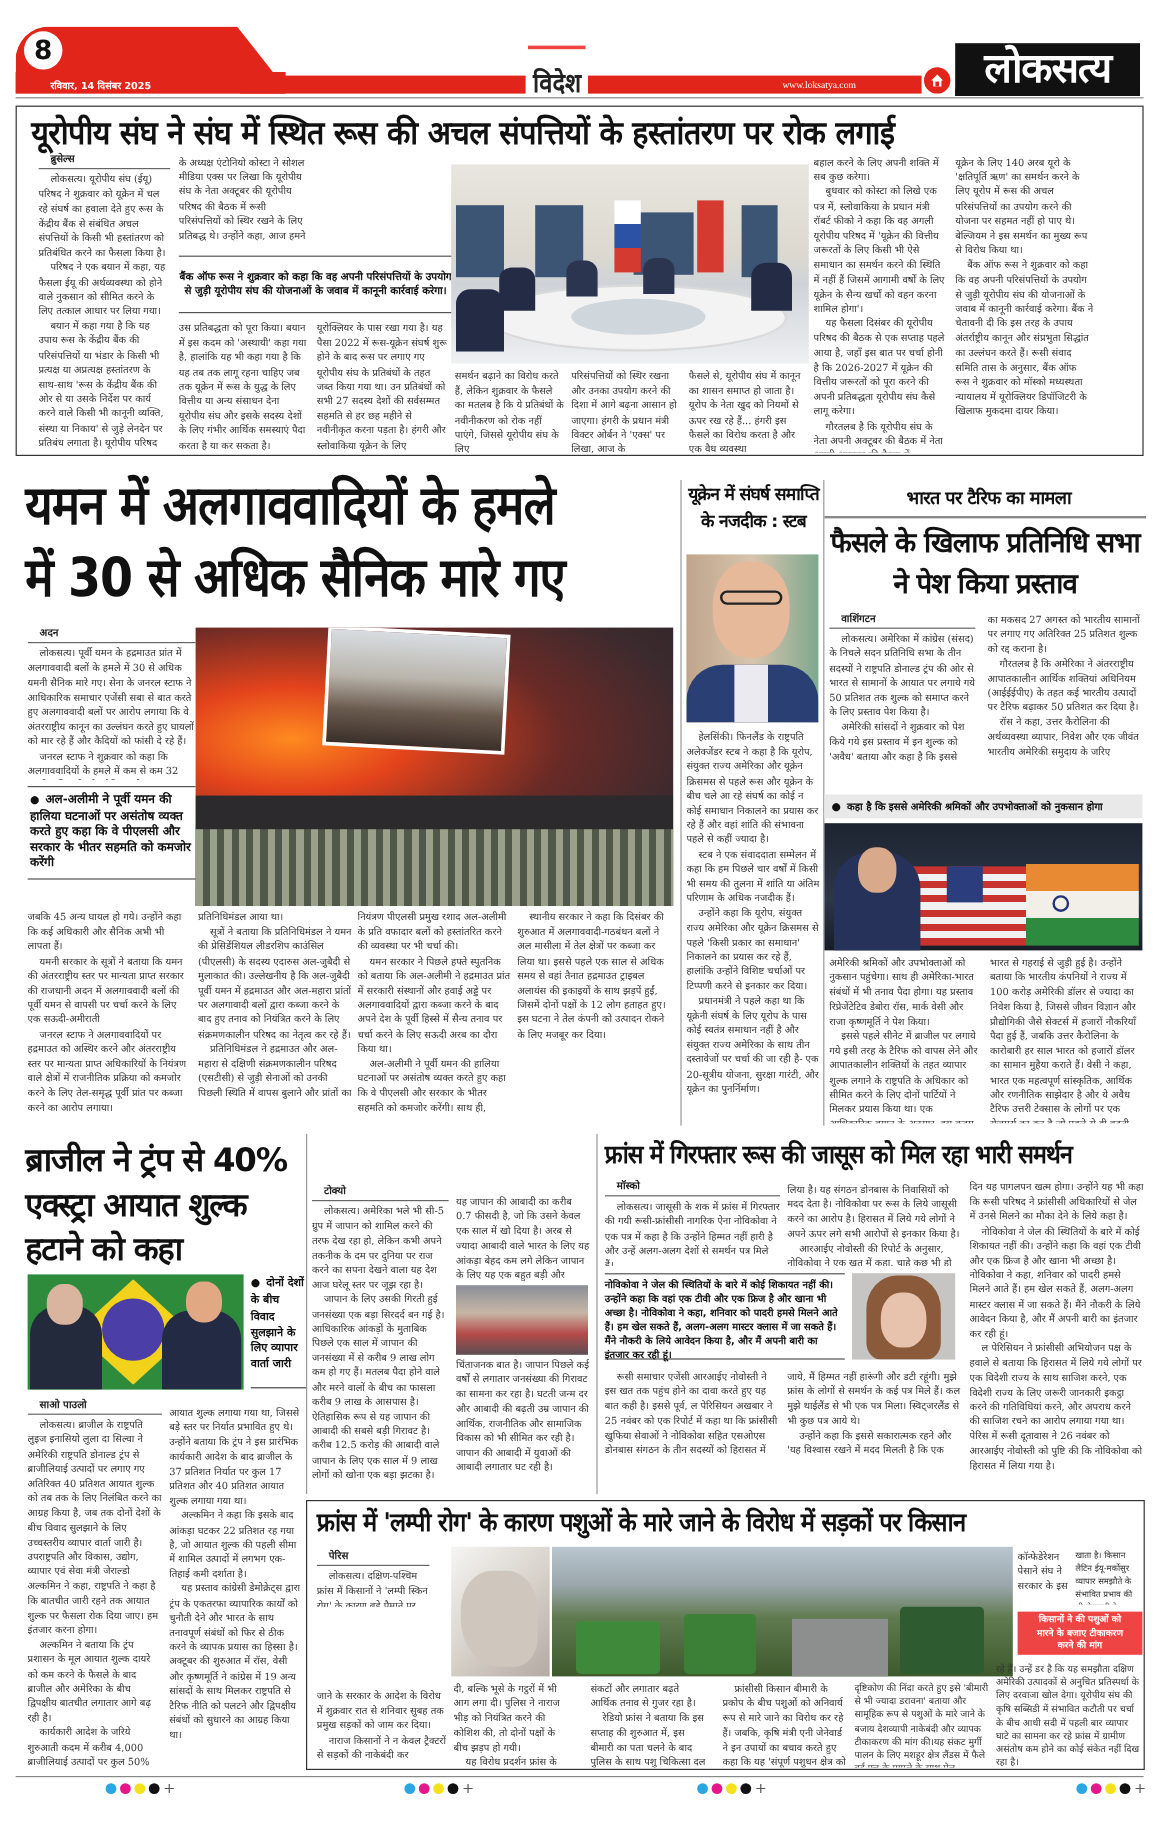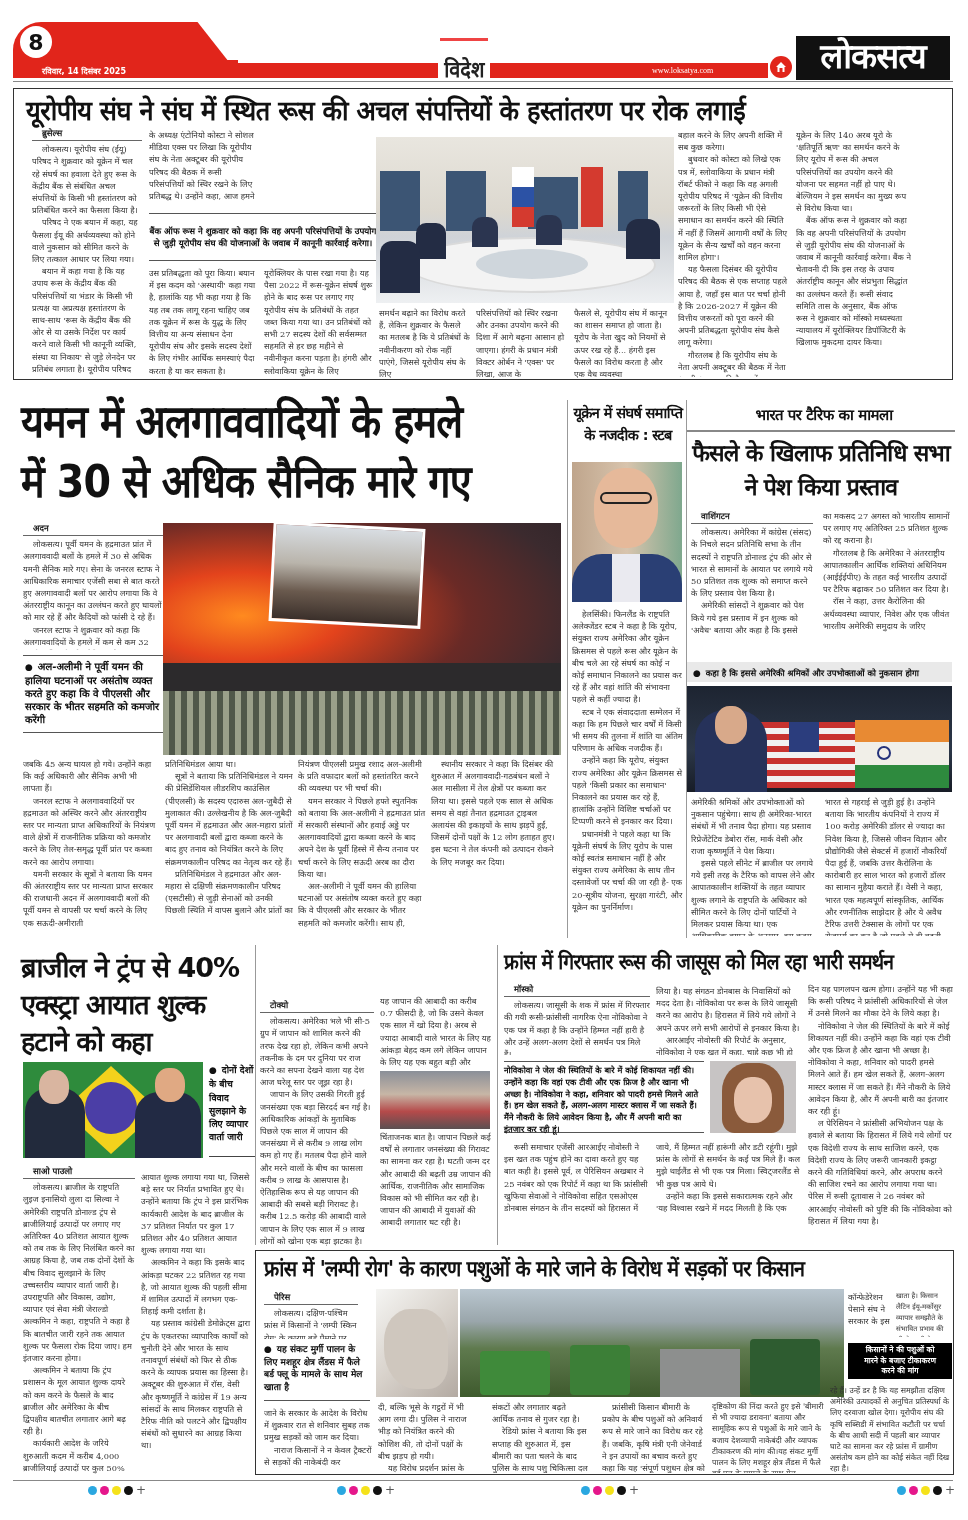--- a/index.html
+++ b/index.html
@@ -124,22 +124,22 @@
   </div>
 
   <div class="abs img" style="left:150px;top:138px;width:398px;height:232px;background:radial-gradient(ellipse at 20% 40%,#ff8a1f 0%,#e3431c 22%,#6a2a26 50%,#3b2a2e 75%,#2a2226 100%)">
     <div class="abs" style="left:0;top:165px;width:398px;height:67px;background:repeating-linear-gradient(90deg,#9aa08a 0 6px,#50584a 6px 12px)"></div>
     <div class="abs" style="left:0;top:140px;width:398px;height:28px;background:#2c2a2c"></div>
     <div class="abs" style="left:108px;top:2px;width:152px;height:100px;transform:rotate(3deg);border:3px solid #fff;background:linear-gradient(180deg,#d8dde2 0%,#b9b4ab 40%,#6a5a4e 70%,#3a2f2a 100%)"></div>
   </div>
 
   <div class="abs body-text" style="left:10px;top:373px;width:135px;height:175px">
     <p style="text-indent:0">जबकि 45 अन्य घायल हो गये। उन्होंने कहा कि कई अधिकारी और सैनिक अभी भी लापता हैं।</p>
+    <p>यमनी सरकार के सूत्रों ने बताया कि यमन की अंतरराष्ट्रीय स्तर पर मान्यता प्राप्त सरकार की राजधानी अदन में अलगाववादी बलों की पूर्वी यमन से वापसी पर चर्चा करने के लिए एक सऊदी-अमीराती</p>
     <p>जनरल स्टाफ ने अलगाववादियों पर हद्रमाउत को अस्थिर करने और अंतरराष्ट्रीय स्तर पर मान्यता प्राप्त अधिकारियों के नियंत्रण वाले क्षेत्रों में राजनीतिक प्रक्रिया को कमजोर करने के लिए तेल-समृद्ध पूर्वी प्रांत पर कब्जा करने का आरोप लगाया।</p>
-    <p>यमनी सरकार के सूत्रों ने बताया कि यमन की अंतरराष्ट्रीय स्तर पर मान्यता प्राप्त सरकार की राजधानी अदन में अलगाववादी बलों की पूर्वी यमन से वापसी पर चर्चा करने के लिए एक सऊदी-अमीराती</p>
   </div>
   <div class="abs body-text" style="left:285px;top:373px;width:128px;height:175px">
     <p style="text-indent:0">नियंत्रण पीएलसी प्रमुख रशाद अल-अलीमी के प्रति वफादार बलों को हस्तांतरित करने की व्यवस्था पर भी चर्चा की।</p>
     <p>यमन सरकार ने पिछले हफ्ते स्पुतनिक को बताया कि अल-अलीमी ने हद्रमाउत प्रांत में सरकारी संस्थानों और हवाई अड्डे पर अलगाववादियों द्वारा कब्जा करने के बाद अपने देश के पूर्वी हिस्से में सैन्य तनाव पर चर्चा करने के लिए सऊदी अरब का दौरा किया था।</p>
     <p>अल-अलीमी ने पूर्वी यमन की हालिया घटनाओं पर असंतोष व्यक्त करते हुए कहा कि वे पीएलसी और सरकार के भीतर सहमति को कमजोर करेंगी। साथ ही,</p>
   </div>
   <div class="abs body-text" style="left:152px;top:373px;width:128px;height:175px">
     <p style="text-indent:0">प्रतिनिधिमंडल आया था।</p>
     <p>सूत्रों ने बताया कि प्रतिनिधिमंडल ने यमन की प्रेसिडेंशियल लीडरशिप काउंसिल (पीएलसी) के सदस्य एदारुस अल-जुबैदी से मुलाकात की। उल्लेखनीय है कि अल-जुबैदी पूर्वी यमन में हद्रमाउत और अल-महारा प्रांतों पर अलगावादी बलों द्वारा कब्जा करने के बाद हुए तनाव को नियंत्रित करने के लिए संक्रमणकालीन परिषद का नेतृत्व कर रहे हैं।</p>
     <p>प्रतिनिधिमंडल ने हद्रमाउत और अल-महारा से दक्षिणी संक्रमणकालीन परिषद (एसटीसी) से जुड़ी सेनाओं को उनकी पिछली स्थिति में वापस बुलाने और प्रांतों का</p>
@@ -225,21 +225,21 @@
     <p>कार्यकारी आदेश के जरिये शुरुआती कदम में करीब 4,000 ब्राजीलियाई उत्पादों पर कुल 50%</p>
   </div>
   <div class="abs body-text" style="left:128px;top:226px;width:110px;height:324px">
     <p style="text-indent:0">आयात शुल्क लगाया गया था, जिससे बड़े स्तर पर निर्यात प्रभावित हुए थे। उन्होंने बताया कि ट्रंप ने इस प्रारंभिक कार्यकारी आदेश के बाद ब्राजील के 37 प्रतिशत निर्यात पर कुल 17 प्रतिशत और 40 प्रतिशत आयात शुल्क लगाया गया था।</p>
     <p>अल्कमिन ने कहा कि इसके बाद आंकड़ा घटकर 22 प्रतिशत रह गया है, जो आयात शुल्क की पहली सीमा में शामिल उत्पादों में लगभग एक-तिहाई कमी दर्शाता है।</p>
     <p>यह प्रस्ताव कांग्रेसी डेमोक्रेट्स द्वारा ट्रंप के एकतरफा व्यापारिक कार्यों को चुनौती देने और भारत के साथ तनावपूर्ण संबंधों को फिर से ठीक करने के व्यापक प्रयास का हिस्सा है। अक्टूबर की शुरुआत में रॉस, वेसी और कृष्णमूर्ति ने कांग्रेस में 19 अन्य सांसदों के साथ मिलकर राष्ट्रपति से टैरिफ नीति को पलटने और द्विपक्षीय संबंधों को सुधारने का आग्रह किया था।</p>
   </div>
 </div>
 
 <div class="abs" style="left:255px;top:945px;width:240px;height:300px;border-left:1px solid #999">
-  <div class="abs body-text" style="left:4px;top:54px;width:114px;height:248px">
+  <div class="abs body-text" style="left:4px;top:42px;width:114px;height:248px">
     <div class="dateline">टोक्यो</div>
     <p>लोकसत्य। अमेरिका भले भी सी-5 ग्रुप में जापान को शामिल करने की तरफ देख रहा हो, लेकिन कभी अपने तकनीक के दम पर दुनिया पर राज करने का सपना देखने वाला यह देश आज घरेलू स्तर पर जूझ रहा है।</p>
     <p>जापान के लिए उसकी गिरती हुई जनसंख्या एक बड़ा सिरदर्द बन गई है। आधिकारिक आंकड़ों के मुताबिक पिछले एक साल में जापान की जनसंख्या में से करीब 9 लाख लोग कम हो गए हैं। मतलब पैदा होने वाले और मरने वालों के बीच का फासला करीब 9 लाख के आसपास है। ऐतिहासिक रूप से यह जापान की आबादी की सबसे बड़ी गिरावट है। करीब 12.5 करोड़ की आबादी वाले जापान के लिए एक साल में 9 लाख लोगों को खोना एक बड़ा झटका है।</p>
   </div>
   <div class="abs body-text" style="left:124px;top:50px;width:112px;height:74px">
     <p style="text-indent:0">यह जापान की आबादी का करीब 0.7 फीसदी है, जो कि उसने केवल एक साल में खो दिया है। अरब से ज्यादा आबादी वाले भारत के लिए यह आंकड़ा बेहद कम लगे लेकिन जापान के लिए यह एक बहुत बड़ी और</p>
   </div>
   <div class="abs img" style="left:124px;top:126px;width:110px;height:58px;background:linear-gradient(180deg,#8a8f98 0%,#c7b6a6 40%,#b54a4a 70%,#5a4f52 100%)"></div>
   <div class="abs body-text" style="left:124px;top:186px;width:112px;height:112px">
     <p style="text-indent:0">चिंताजनक बात है। जापान पिछले कई वर्षों से लगातार जनसंख्या की गिरावट का सामना कर रहा है। घटती जन्म दर और आबादी की बढ़ती उम्र जापान की आर्थिक, राजनीतिक और सामाजिक विकास को भी सीमित कर रही है। जापान की आबादी में युवाओं की आबादी लगातार घट रही है।</p>
@@ -279,23 +279,20 @@
     <p>ल पेरिसियन ने फ्रांसीसी अभियोजन पक्ष के हवाले से बताया कि हिरासत में लिये गये लोगों पर एक विदेशी राज्य के साथ साजिश करने, एक विदेशी राज्य के लिए जरूरी जानकारी इकट्ठा करने की गतिविधियां करने, और अपराध करने की साजिश रचने का आरोप लगाया गया था। पेरिस में रूसी दूतावास ने 26 नवंबर को आरआईए नोवोस्ती को पुष्टि की कि नोविकोवा को हिरासत में लिया गया है।</p>
   </div>
 </div>
 
 <div class="abs box" style="left:255px;top:1250px;width:699px;height:225px">
   <div class="abs hl" style="left:8px;top:2px;font-size:21.5px;white-space:nowrap;transform:scaleX(0.92);letter-spacing:-0.8px">फ्रांस में 'लम्पी रोग' के कारण पशुओं के मारे जाने के विरोध में सड़कों पर किसान</div>
 
   <div class="abs body-text" style="left:8px;top:40px;width:94px;height:48px">
     <div class="dateline">पेरिस</div>
     <p>लोकसत्य। दक्षिण-पश्चिम फ्रांस में किसानों ने 'लम्पी स्किन रोग' के कारण बड़े पैमाने पर पशुओं के मारे</p>
-  </div>
-  <div class="abs" style="left:8px;top:92px;width:106px;height:58px;border-bottom:1px solid #555">
-    <span class="pull bullet" style="font-size:9px;line-height:12.6px;display:block">यह संकट मुर्गी पालन के लिए मशहूर क्षेत्र लैंडस में फैले बर्ड फ्लू के मामले के साथ मेल खाता है</span>
   </div>
   <div class="abs body-text" style="left:8px;top:156px;width:108px;height:66px">
     <p style="text-indent:0">जाने के सरकार के आदेश के विरोध में शुक्रवार रात से शनिवार सुबह तक प्रमुख सड़कों को जाम कर दिया।</p>
     <p>नाराज किसानों ने न केवल ट्रैक्टरों से सड़कों की नाकेबंदी कर</p>
   </div>
 
   <div class="abs img" style="left:120px;top:38px;width:82px;height:108px;background:linear-gradient(135deg,#f5f5f3 0%,#d8d2cb 50%,#b3aaa2 100%)">
     <div class="abs" style="left:8px;top:20px;width:64px;height:80px;border-radius:40% 40% 30% 50%;background:#cfc7be"></div>
   </div>
   <div class="abs img" style="left:204px;top:38px;width:384px;height:108px;background:linear-gradient(180deg,#b9c6cf 0%,#9aa6ab 30%,#5f7a4e 55%,#3e5a2d 100%)">
@@ -316,21 +313,21 @@
   <div class="abs body-text" style="left:346px;top:150px;width:104px;height:72px">
     <p>फ्रांसीसी किसान बीमारी के प्रकोप के बीच पशुओं को अनिवार्य रूप से मारे जाने का विरोध कर रहे हैं। जबकि, कृषि मंत्री एनी जेनेवार्ड ने इन उपायों का बचाव करते हुए कहा कि यह 'संपूर्ण पशुधन क्षेत्र को बचाने का एकमात्र तरीका है।'</p>
   </div>
 
   <div class="abs body-text" style="left:592px;top:40px;width:44px;height:46px">
     <p style="text-indent:0">कॉन्फेडेरेशन पेसाने संघ ने सरकार के इस</p>
   </div>
   <div class="abs body-text" style="left:640px;top:40px;width:56px;height:46px;font-size:7px;line-height:11px">
     <p style="text-indent:0">खाता है। किसान लैटिन ईयू-मर्कोसुर व्यापार समझौते के संभावित प्रभाव की भी चेतावनी दे</p>
   </div>
-  <div class="abs" style="left:592px;top:92px;width:104px;height:36px;background:#000000;display:flex;align-items:center;justify-content:center;text-align:center;padding:12px">
+  <div class="abs" style="left:592px;top:92px;width:104px;height:36px;background:#ef4444;display:flex;align-items:center;justify-content:center;text-align:center;padding:12px">
     <span style="font-weight:bold;color:#fff;font-size:7.6px;line-height:10.5px">किसानों ने की पशुओं को मारने के बजाए टीकाकरण करने की मांग</span>
   </div>
   <div class="abs body-text" style="left:456px;top:150px;width:112px;height:72px;font-size:7.8px;line-height:11.2px">
     <p style="text-indent:0">दृष्टिकोण की निंदा करते हुए इसे 'बीमारी से भी ज्यादा डरावना' बताया और सामूहिक रूप से पशुओं के मारे जाने के बजाय देशव्यापी नाकेबंदी और व्यापक टीकाकरण की मांग की।यह संकट मुर्गी पालन के लिए मशहूर क्षेत्र लैंडस में फैले बर्ड फ्लू के मामले के साथ मेल</p>
   </div>
   <div class="abs body-text" style="left:574px;top:134px;width:122px;height:88px;font-size:7.8px;line-height:11.2px">
     <p style="text-indent:0">रहे हैं। उन्हें डर है कि यह समझौता दक्षिण अमेरिकी उत्पादकों से अनुचित प्रतिस्पर्धा के लिए दरवाजा खोल देगा। यूरोपीय संघ की कृषि सब्सिडी में संभावित कटौती पर चर्चा के बीच आधी सदी में पहली बार व्यापार घाटे का सामना कर रहे फ्रांस में ग्रामीण असंतोष कम होने का कोई संकेत नहीं दिख रहा है।</p>
   </div>
 </div>
 

